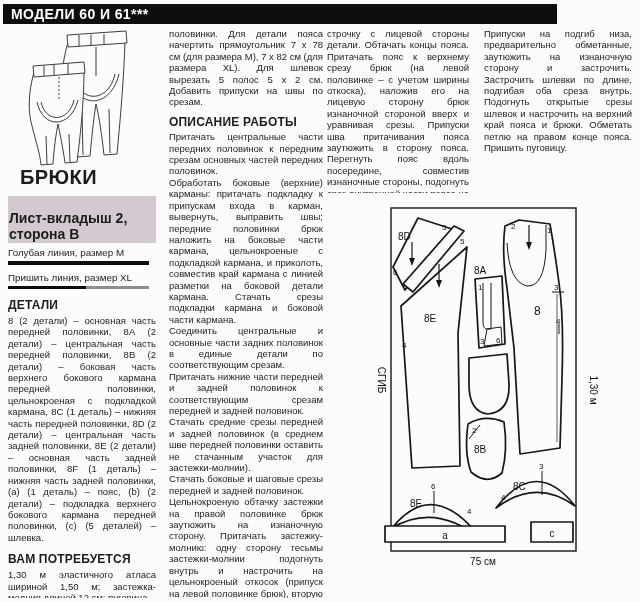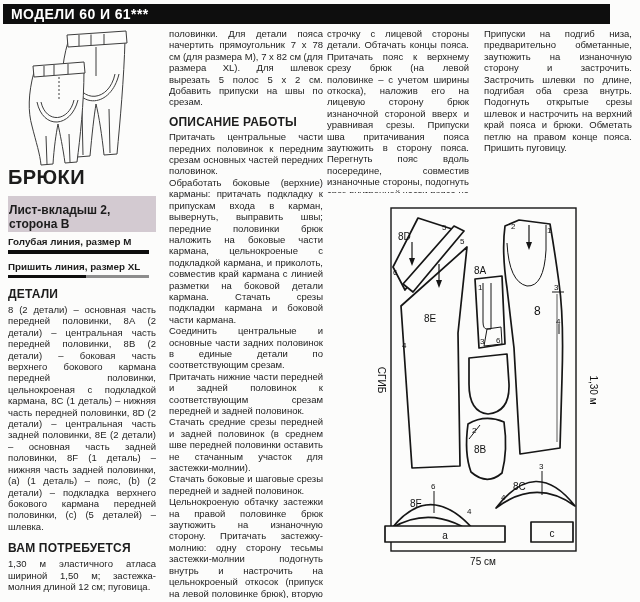--- a/index.html
+++ b/index.html
@@ -1,31 +1,31 @@
 <!DOCTYPE html>
 <html lang="ru"><head>
 <meta charset="utf-8">
 <style>
   html,body{margin:0;padding:0;}
   .page{position:relative;width:640px;height:602px;background:#fcfcfb;
         font-family:"Liberation Sans",sans-serif;color:#1c1c1c;overflow:hidden;}
-  .header-bar{position:absolute;left:3px;top:4px;width:607px;height:20px;background:#0e0e0e;
+  .header-bar{position:absolute;left:3px;top:4px;width:554px;height:20px;background:#0e0e0e;
         color:#ffffff;font-weight:bold;font-size:14px;line-height:20px;padding-left:8px;
         box-sizing:border-box;letter-spacing:.4px;}
   .col{position:absolute;top:28px;overflow:hidden;}
   .col1{left:8px;top:166px;width:148px;height:432px;}
   .col2{left:169px;width:154px;height:570px;}
   .col3{left:327px;width:142px;height:165px;}
   .col4{left:484px;width:148px;height:165px;}
   .body-text{font-size:9.5px;line-height:11.4px;text-align:justify;}
   .body-text p{margin:0;}
   .h2{font-size:12px;font-weight:bold;margin:9px 0 3px;letter-spacing:.2px;}
-  .product-title{font-size:20px;font-weight:bold;margin:0 0 7px;letter-spacing:.4px;}
-  .highlight{display:inline-block;font-weight:bold;font-size:12px;padding:7px 3px 1px 1px;}
-  .size-line{font-weight:bold;font-size:9.8px;margin-top:4px;}
+  .product-title{font-size:20px;font-weight:bold;margin:0 12px 7px;letter-spacing:.4px;}
+  .highlight{display:inline-block;font-weight:bold;font-size:14px;padding:14px 3px 1px 1px;}
+  .size-line{font-weight:normal;font-size:9.8px;margin-top:4px;}
   .rule{height:3.5px;background:#0e0e0e;width:141px;margin:3px 0 7px;}
   .rule.grey-tail{background:linear-gradient(to right,#0e0e0e 0 55%,#8d8d8d 55% 100%);}
   svg{position:absolute;}
   .pants-svg{left:18px;top:26px;}
   .diagram-svg{left:368px;top:198px;}
   .ln{stroke:#3d3d3d;stroke-width:1;fill:none;}
   .lnw{stroke:#3d3d3d;stroke-width:1;fill:#fcfcfb;}
   .piece{stroke:#161616;stroke-width:1.7;fill:#fcfcfb;stroke-linejoin:round;}
   .detail{stroke:#161616;stroke-width:1;fill:none;}
   .thin{stroke:#161616;stroke-width:.7;fill:none;}

